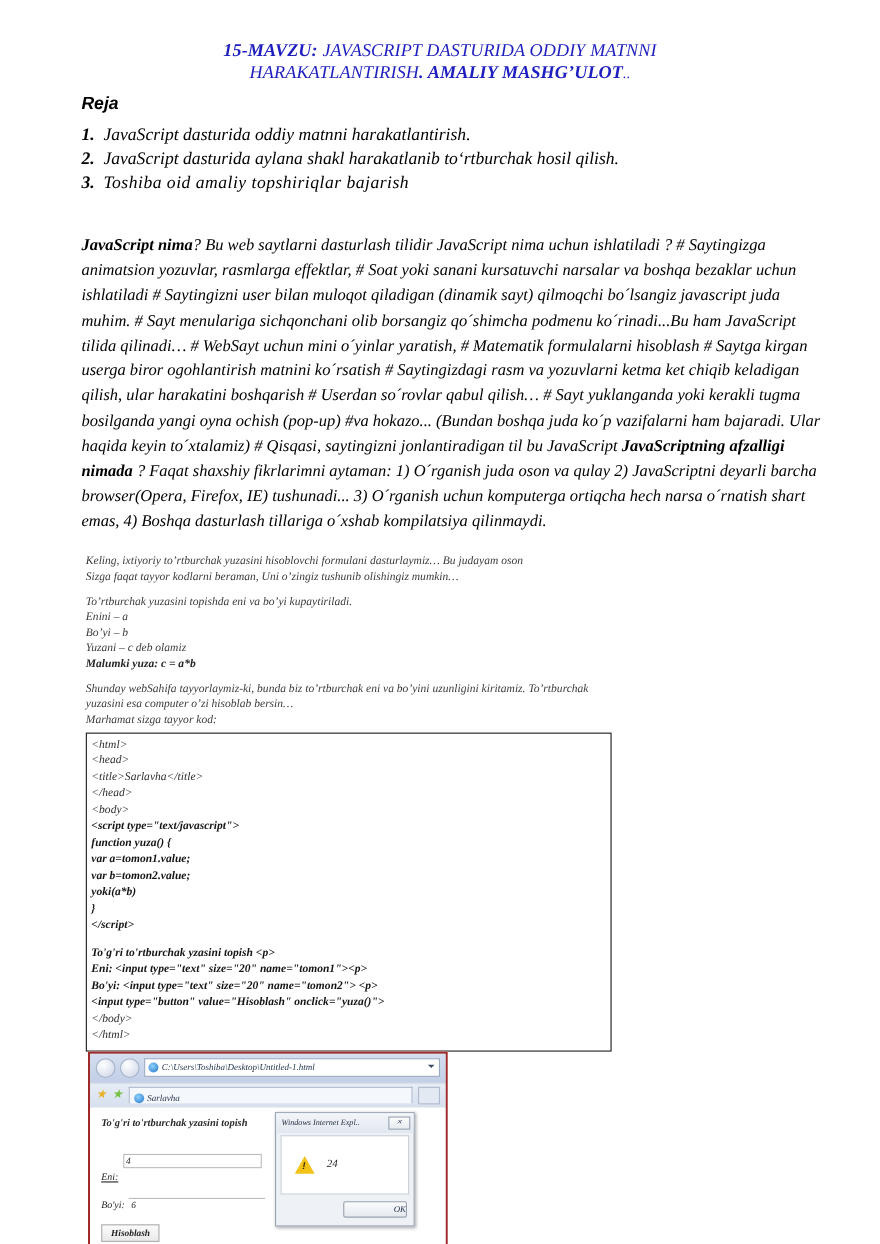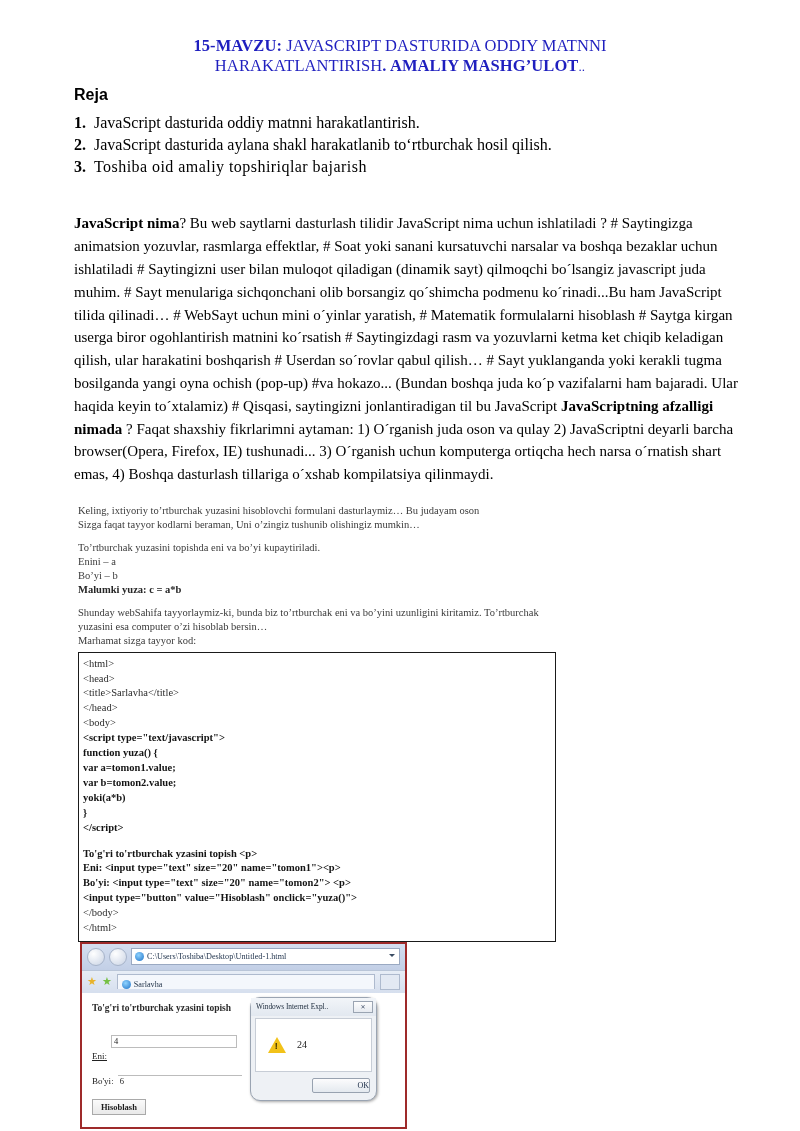--- a/index.html
+++ b/index.html
@@ -14,20 +14,21 @@
     color: #000000;
     position: relative;
     overflow: hidden;
   }
   .page {
     width: 800px;
     height: 1131px;
     position: relative;
     box-sizing: border-box;
     padding: 0;
+    font-style: italic;
   }
 
   
   .title-block {
     text-align: center;
     margin: 0;
     padding: 36px 70px 0 70px;
     line-height: 1.22;
   }
   .title-line {
@@ -243,21 +244,21 @@
 
   
   .alert-dlg {
     position: absolute;
     left: 168px;
     top: 4px;
     width: 125px;
     border: 1px solid #9aa4b2;
     background: #eef1f5;
     box-shadow: 1px 1px 3px rgba(0,0,0,0.35);
-    border-radius: 10px;
+    border-radius: 0;
   }
   .alert-title {
     display: flex;
     align-items: center;
     justify-content: space-between;
     padding: 3px 3px 3px 5px;
     font-size: 7.4px;
     color: #1c2a3b;
     background: linear-gradient(#f2f5f9, #e2e8f0);
   }
@@ -350,20 +351,21 @@
 
   <div class="scan">
 
     <div class="scan-text">
       <div>Keling, ixtiyoriy to’rtburchak yuzasini hisoblovchi formulani dasturlaymiz… Bu judayam oson</div>
       <div>Sizga faqat tayyor kodlarni beraman, Uni o’zingiz tushunib olishingiz mumkin…</div>
       <div class="scan-gap"></div>
       <div>To’rtburchak yuzasini topishda eni va bo’yi kupaytiriladi.</div>
       <div>Enini – a</div>
       <div>Bo’yi – b</div>
+      <div>Yuzani – c     deb olamiz</div>
       <div class="b">Malumki yuza:    c = a*b</div>
       <div class="scan-gap"></div>
       <div>Shunday webSahifa tayyorlaymiz-ki, bunda biz to’rtburchak eni va bo’yini uzunligini kiritamiz. To’rtburchak</div>
       <div>yuzasini esa computer o’zi hisoblab bersin…</div>
       <div>Marhamat sizga tayyor kod:</div>
     </div>
 
     <div class="code-box">
       <div class="code-line">&lt;html&gt;</div>
       <div class="code-line">&lt;head&gt;</div>

